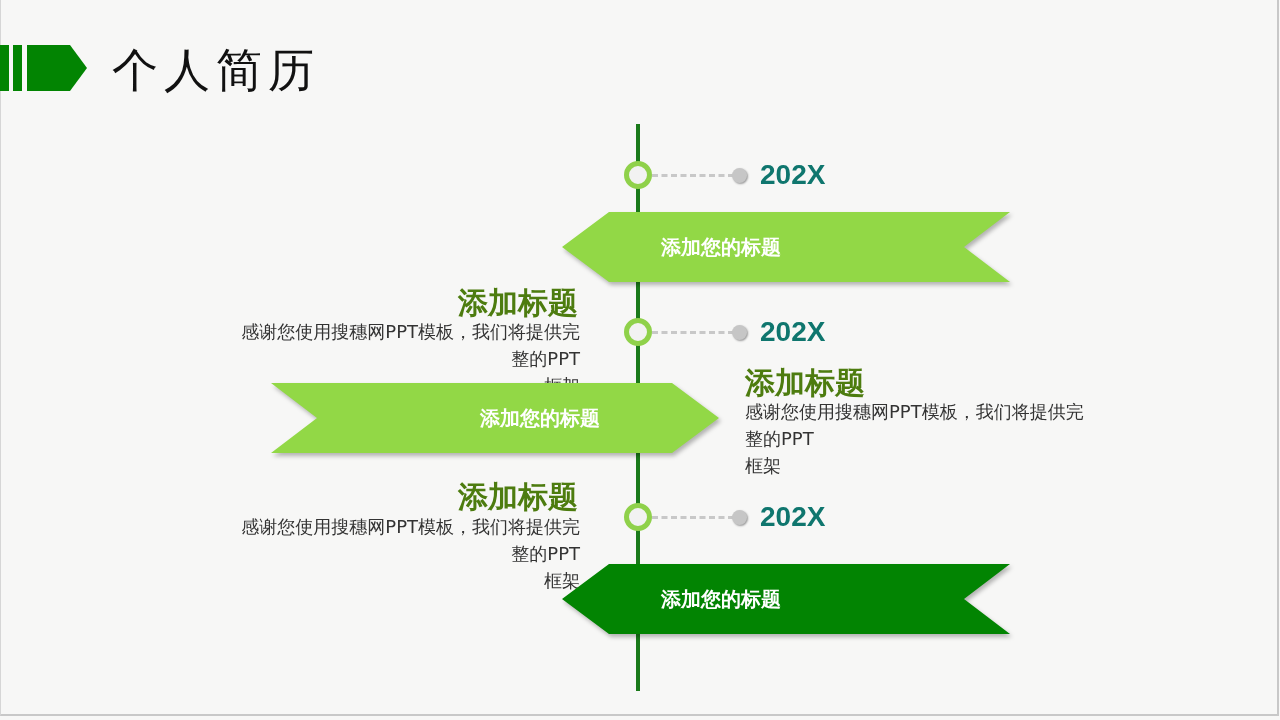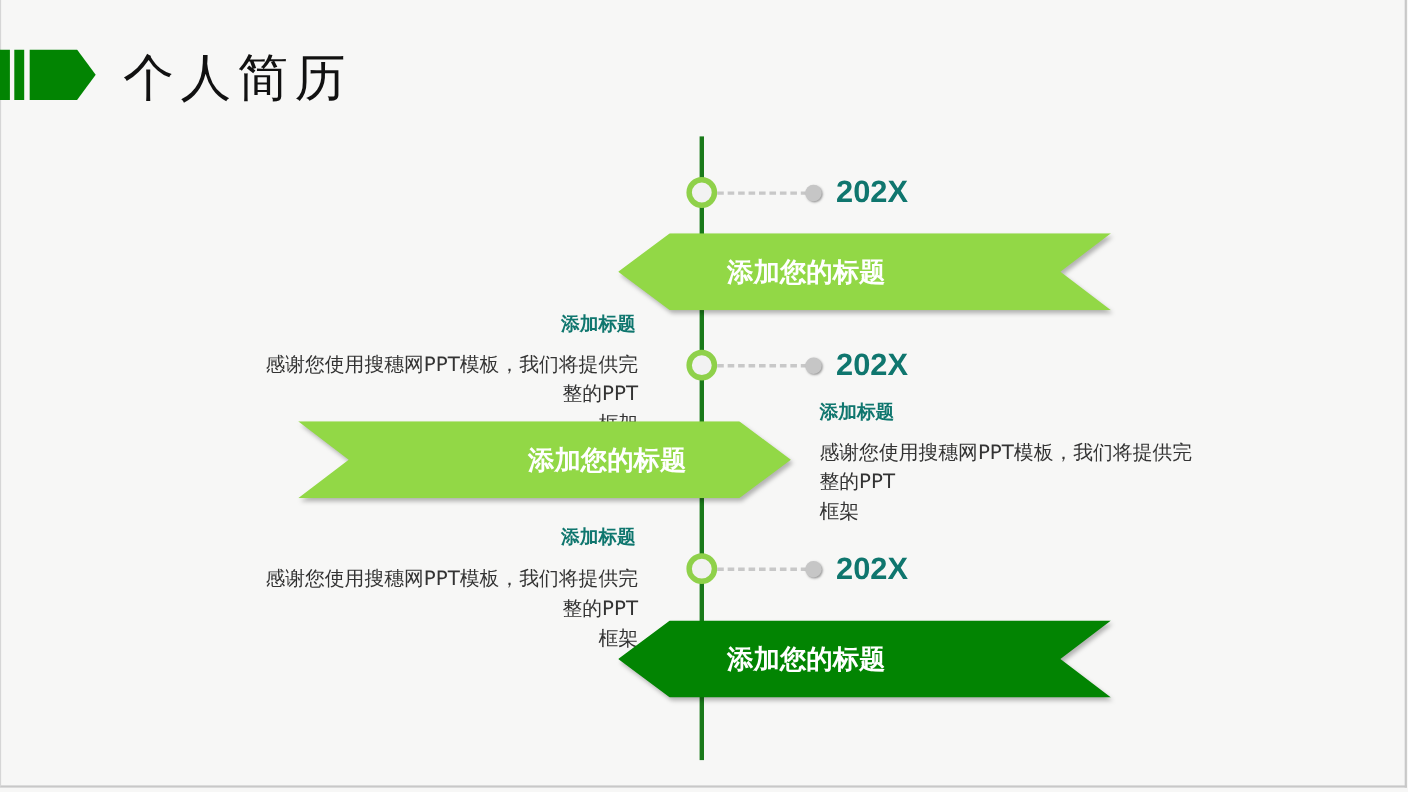--- a/index.html
+++ b/index.html
@@ -37,24 +37,24 @@
     border-radius: 50%; background: #c6c6c6; box-shadow: 1px 1px 2px #999;
   }
   .node .year {
     position: absolute; left: 136px; top: -2px; font-size: 28px; color: #0f766e;
     font-weight: bold; font-family: "Liberation Sans", sans-serif;
   }
   .ribbon { position: absolute; filter: drop-shadow(2px 3px 2px rgba(0,0,0,0.28)); }
   .ribbon svg { display: block; }
   .ribbon .label {
     position: absolute; top: 0; height: 100%; display: flex; align-items: center;
-    color: #fff; font-size: 24px; font-weight: bold; white-space: nowrap;
+    color: #fff; font-size: 20px; font-weight: bold; white-space: nowrap;
   }
   .item-title {
-    position: absolute; font-size: 17px; font-weight: bold; color: #0f766e; white-space: nowrap;
+    position: absolute; font-size: 30px; font-weight: bold; color: #4d7c0f; white-space: nowrap;
   }
   .item-desc {
     position: absolute; font-size: 18px; color: #333; line-height: 27px; width: 340px;
   }
   .left-text { text-align: right; }
 </style>
 </head>
 <body>
 
 <div class="frame"></div>

